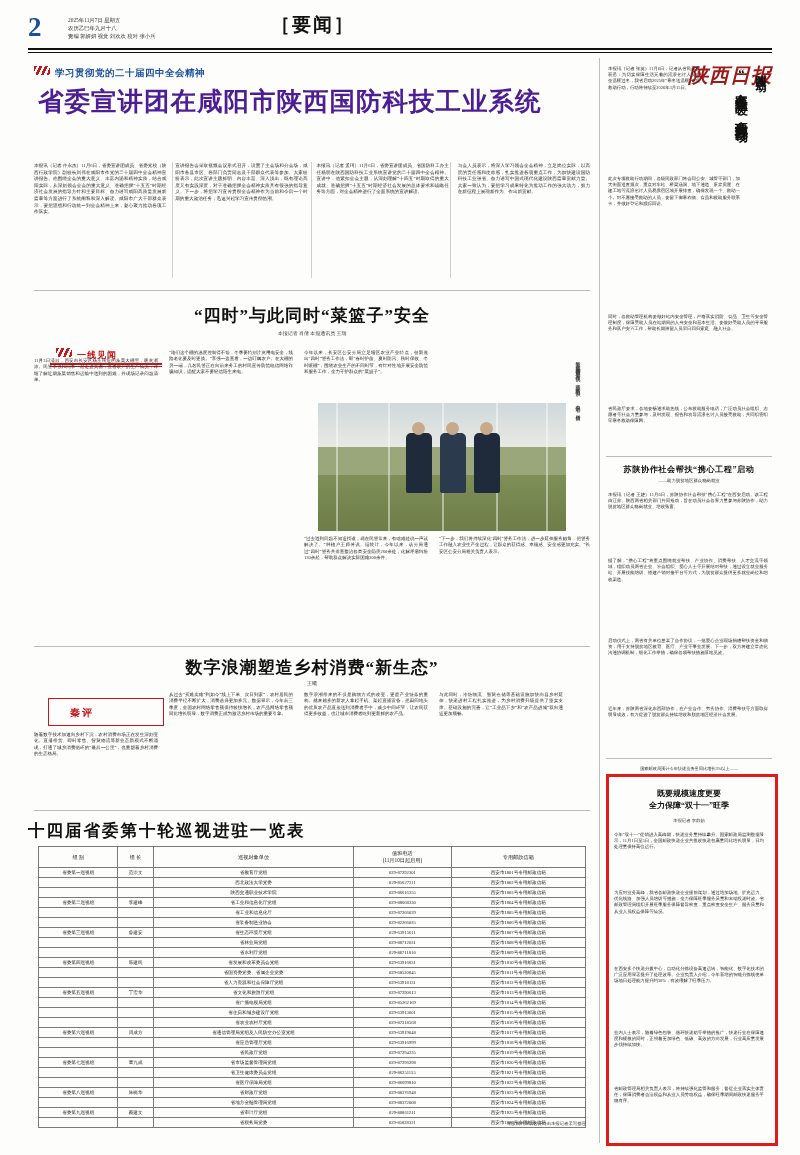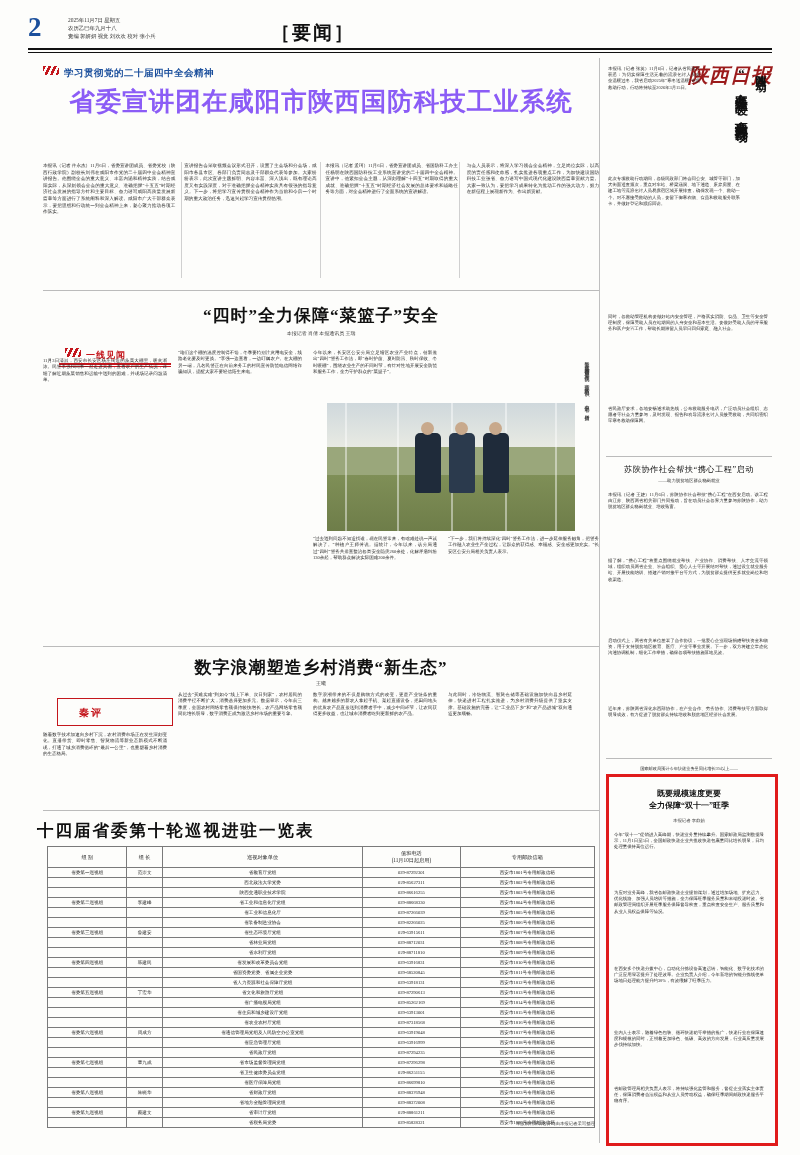--- a/index.html
+++ b/index.html
@@ -4,39 +4,39 @@
 <style>
   html,body{margin:0;padding:0;background:#ffffff;}
   body{width:800px;height:1155px;font-family:"Liberation Serif",serif;color:#111;position:relative;overflow:hidden;}
   .page{position:absolute;inset:0;background:#fdfdfb;}
 
   
   .masthead{position:absolute;left:28px;top:10px;width:744px;height:38px;}
   .pagenum{position:absolute;left:0;top:2px;font-size:27px;font-weight:bold;color:#1b4f9c;font-family:"Liberation Serif",serif;}
   .masthead-meta{position:absolute;left:40px;top:6px;font-size:5.4px;line-height:8px;color:#333;width:150px;}
   .masthead-meta div{white-space:nowrap;}
-  .section-title{position:absolute;left:243px;top:2px;font-size:19px;font-weight:bold;letter-spacing:2px;color:#111;margin-top:8px;}
+  .section-title{position:absolute;left:243px;top:2px;font-size:19px;font-weight:bold;letter-spacing:2px;color:#111;}
   .paper-logo{position:absolute;right:0;top:4px;font-size:20px;font-weight:bold;color:#9b1b1b;font-family:"Liberation Serif",serif;letter-spacing:1px;font-style:italic;margin-top:48px;}
   .rule-top{position:absolute;left:28px;top:48px;width:744px;height:2px;background:#111;}
   .rule-top2{position:absolute;left:28px;top:52px;width:744px;height:1px;background:#111;}
 
   
   .body-area{position:absolute;left:28px;top:58px;width:744px;height:1085px;}
   .vline{position:absolute;top:0;width:1px;height:1085px;background:#bfbfbf;}
 
   
-  .main{position:absolute;left:9px;top:0;width:568px;height:1085px;}
+  .main{position:absolute;left:0;top:0;width:568px;height:1085px;}
   .right-col{position:absolute;left:578px;top:0;width:166px;height:1085px;}
 
   
   .slash{display:inline-block;width:16px;height:9px;margin-right:5px;vertical-align:1px;
     background:repeating-linear-gradient(115deg,#c4161c 0 2.5px,transparent 2.5px 5px);}
   .kicker{position:absolute;left:6px;top:8px;font-size:9.5px;color:#1b4f9c;font-weight:bold;letter-spacing:.5px;}
 
-  .headline{position:absolute;left:10px;top:28px;width:548px;text-align:center;font-size:25.5px;line-height:31px;font-weight:bold;letter-spacing:1px;color:#8b5cf6;}
+  .headline{position:absolute;left:10px;top:28px;width:548px;text-align:left;font-size:25.5px;line-height:31px;font-weight:bold;letter-spacing:1px;color:#4c1d95;}
 
   .cols3{position:absolute;left:6px;top:105px;width:556px;height:112px;display:flex;gap:9px;}
   .cols3 .c{width:25%;font-size:4.6px;line-height:6.6px;color:#2a2a2a;text-align:justify;}
   .colrule{position:absolute;top:104px;width:1px;height:116px;background:#d0d0d0;}
 
   .sub-h{position:absolute;left:0;width:100%;text-align:center;font-size:17px;font-weight:bold;letter-spacing:1px;color:#111;}
   .byline{position:absolute;width:100%;text-align:center;font-size:5px;color:#444;}
 
   
   .badge{position:absolute;font-size:9px;color:#c4161c;font-weight:bold;letter-spacing:1px;}
@@ -61,21 +61,21 @@
   
   .tbl-title{position:absolute;width:100%;font-size:16.5px;font-weight:bold;letter-spacing:2px;}
   table.insp{position:absolute;border-collapse:collapse;font-size:4.6px;color:#222;}
   table.insp td,table.insp th{border:1px solid #7a7a7a;text-align:center;padding:1px 0;font-weight:normal;line-height:7px;}
   table.insp thead td{font-size:5.2px;padding:3px 0;}
   .tbl-note{position:absolute;font-size:4.4px;color:#444;text-align:right;}
 
   
   .rt-vhead{position:absolute;writing-mode:vertical-rl;text-orientation:upright;font-weight:bold;color:#111;letter-spacing:2px;}
   .rt-text{position:absolute;font-size:4.4px;line-height:6.2px;color:#2a2a2a;text-align:justify;}
-  .rt-h{position:absolute;font-size:8.2px;font-weight:normal;color:#111;letter-spacing:.5px;}
+  .rt-h{position:absolute;font-size:8.2px;font-weight:bold;color:#111;letter-spacing:.5px;}
   .hr-thin{position:absolute;height:1px;background:#bbb;}
 
   
   .redbox{position:absolute;border:3px solid #e01b1b;}
   .redbox-title{position:absolute;width:100%;text-align:center;font-size:8px;font-weight:bold;line-height:12px;color:#111;}
   .redbox-by{position:absolute;width:100%;text-align:center;font-size:4.4px;color:#444;}
 </style>
 </head>
 <body>
 
@@ -113,21 +113,21 @@
         <div class="c">宣讲报告会采取视频会议形式召开，设置了主会场和分会场，咸阳市各县市区、各部门负责同志及干部群众代表等参加。大家纷纷表示，此次宣讲主题鲜明、内容丰富、深入浅出，既有理论高度又有实践深度，对于准确把握全会精神实质具有很强的指导意义。下一步，将把学习宣传贯彻全会精神作为当前和今后一个时期的重大政治任务，迅速兴起学习宣传贯彻热潮。</div>
         <div class="c">本报讯（记者 孟珂）11月6日，省委宣讲团成员、省国防科工办主任杨明在陕西国防科技工业系统宣讲党的二十届四中全会精神。宣讲中，他紧扣全会主题，从深刻理解“十四五”时期取得的重大成就、准确把握“十五五”时期经济社会发展的总体要求和战略任务等方面，对全会精神进行了全面系统的宣讲解读。</div>
         <div class="c">与会人员表示，将深入学习领会全会精神，立足岗位实际，以高度的责任感和使命感，扎实推进各项重点工作，为加快建设国防科技工业强省、奋力谱写中国式现代化建设陕西篇章贡献力量。大家一致认为，要把学习成果转化为推动工作的强大动力，努力在新征程上展现新作为、作出新贡献。</div>
       </div>
       <div class="colrule" style="left:144px;"></div>
       <div class="colrule" style="left:283px;"></div>
       <div class="colrule" style="left:422px;"></div>
 
       <div class="hr-thin" style="left:6px;top:232px;width:556px;"></div>
 
-      <div class="sub-h" style="top:246px;">“四时”全力保障“菜篮子”安全</div>
+      <div class="sub-h" style="top:246px;">“四时”与此同时“菜篮子”安全</div>
       <div class="byline" style="top:272px;">本报记者 肖倩  本报通讯员 王瑞</div>
 
       <div class="badge" style="left:28px;top:290px;">
         <span class="slash"></span><span>一线见闻</span>
       </div>
       <div class="badge-underline" style="left:22px;top:305px;width:112px;"></div>
       <div class="badge-underline2" style="left:22px;top:308px;width:112px;"></div>
 
       <div class="tcol" style="left:6px;top:300px;width:124px;height:270px;">11月3日清晨，西安市长安区杨庄街道的蔬菜大棚里，暖意渐浓。民警李强和同事一起走进大棚，查看农户的生产情况，详细了解近期蔬菜销售和运输中遇到的困难，并现场记录问题清单。</div>
 

